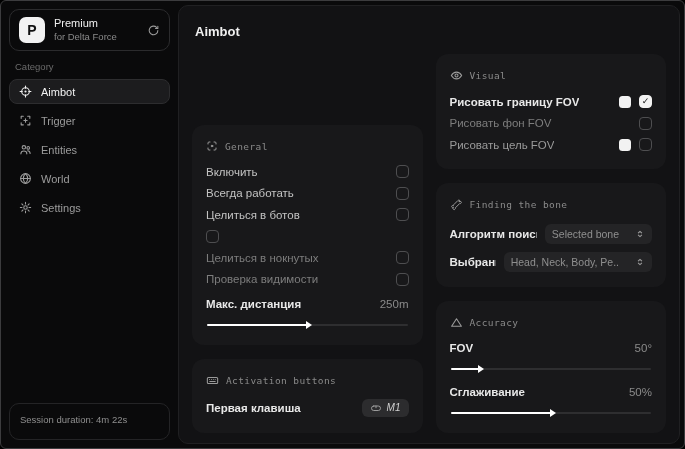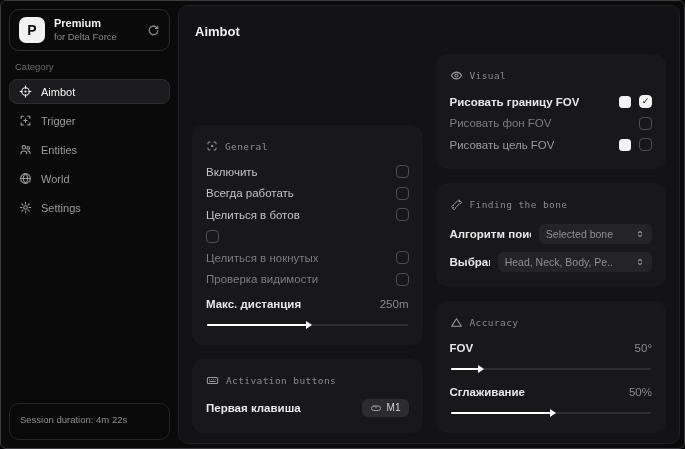--- a/index.html
+++ b/index.html
@@ -13,21 +13,21 @@
   
   .sidebar { width:177px; flex-shrink:0; padding:8px; position:relative; }
   .premium-card {
     border:1px solid #2b2b2d; border-radius:10px; padding:7px 9px;
     display:flex; align-items:center; gap:9px; margin-bottom:10px;
   }
   .logo { width:26px; height:26px; border-radius:7px; background:#f2f2f2;
     display:flex; align-items:center; justify-content:center;
     color:#111; font-weight:700; font-size:14px; }
   .premium-meta { flex:1; line-height:1.25; }
-  .premium-title { color:#f0f0f0; font-size:11px; font-weight:700; }
+  .premium-title { color:#f0f0f0; font-size:11px; font-weight:400; }
   .premium-sub { color:#8a8a8a; font-size:9.5px; }
   .icon { display:inline-flex; color:#9a9a9a; }
   .icon svg { display:block; }
   .category-label { color:#6b6b6b; font-size:9.5px; margin:8px 6px 7px; }
   .nav-item {
     display:flex; align-items:center; gap:9px; height:25px; padding:0 9px;
     border-radius:8px; border:1px solid transparent; margin-bottom:4px;
     color:#9c9c9c; font-size:11px; cursor:default;
   }
   .nav-item.active { background:#1c1c1e; border-color:#2d2d2f; color:#f2f2f2; }
@@ -71,23 +71,23 @@
   .swatch { width:12px; height:12px; border-radius:3.5px; background:#f2f2f2; cursor:pointer; }
   
   .slider { margin:6px 1px 3px; height:8px; display:flex; align-items:center; cursor:pointer; }
   .slider-track { position:relative; width:100%; height:2px; background:#2e2e30; border-radius:2px; }
   .slider-fill { position:absolute; left:0; top:0; height:2px; background:#fff; border-radius:2px; }
   .slider-fill::after { content:""; position:absolute; right:-5px; top:50%; transform:translateY(-50%);
     border-left:6px solid #fff; border-top:4px solid transparent; border-bottom:4px solid transparent; }
   
   .keybadge { display:inline-flex; align-items:center; gap:5px; background:#2c2c2e;
     border:none; border-radius:6px; padding:3px 8px; color:#d2d2d2; font-size:10px;
-    font-family:"Liberation Sans",sans-serif; cursor:pointer; }
-  
-  .dropdown { display:inline-flex; align-items:center; gap:22px; background:#242426;
+    font-family:"Liberation Sans",sans-serif; cursor:pointer;font-style:italic; }
+  
+  .dropdown { display:inline-flex; align-items:center; gap:16px; background:#242426;
     border:none; border-radius:6px; padding:4px 7px; color:#8f8f8f; font-size:10.5px;
     font-family:"Liberation Sans",sans-serif; white-space:nowrap; cursor:pointer; flex-shrink:0; }
 </style>
 </head>
 <body>
 
 <div class="window">
 
   <aside class="sidebar">
     <div class="premium-card">

